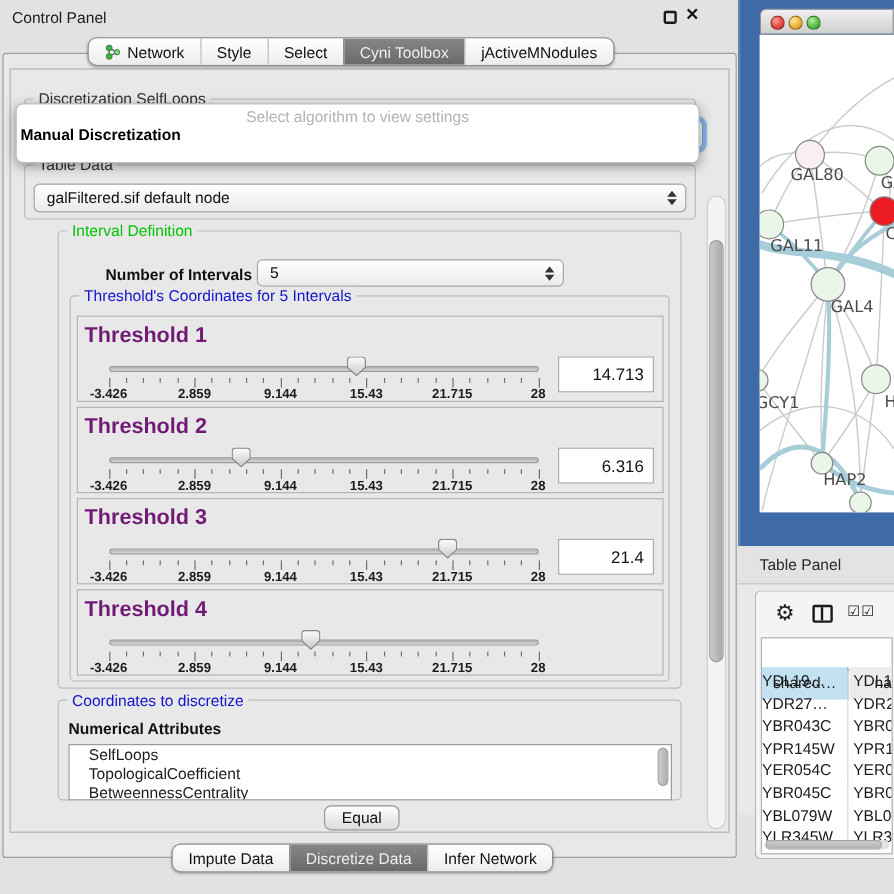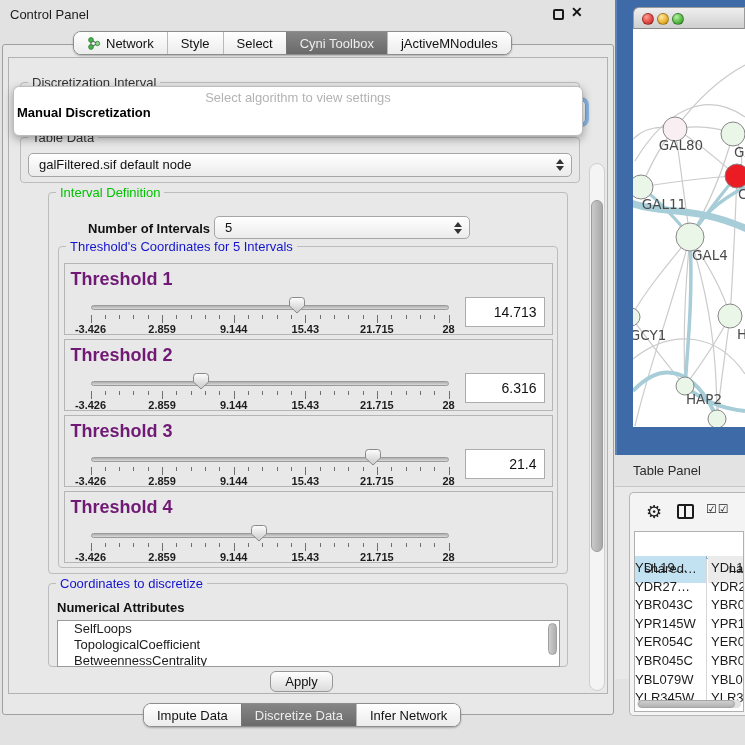--- a/index.html
+++ b/index.html
@@ -143,21 +143,21 @@
       </div>
     <div class="tab selected">
         <span>Cyni Toolbox</span>
       </div>
     <div class="tab">
         <span>jActiveMNodules</span>
       </div>
   </div>
 
   <div class="group" style="left:20px; top:82px; width:560px; height:50px;">
-    <span class="group-title t-dark">Discretization Interval</span>
+    <span class="group-title t-dark">Discretization SelfLoops</span>
   </div>
   <div class="combo focused" style="left:28px; top:100px; width:558px; height:24px; line-height:22px;">
     <span class="arrows">
         <i class="up"></i>
         <i class="dn"></i>
       </span>
   </div>
 
   <div id="algo-popup">
     <div class="ph">Select algorithm to view settings</div>
@@ -391,21 +391,21 @@
         <li>SelfLoops</li>
 
         <li>TopologicalCoefficient</li>
 
         <li>BetweennessCentrality</li>
 
     </ul>
     <div class="vthumb"></div>
   </div>
 
-  <div class="apply-btn">Apply</div>
+  <div class="apply-btn">Equal</div>
 
   <div class="seg" id="bottom-tabs">
     <div class="tab">
         <span>Impute Data</span>
       </div>
     <div class="tab selected">
         <span>Discretize Data</span>
       </div>
     <div class="tab">
         <span>Infer Network</span>

